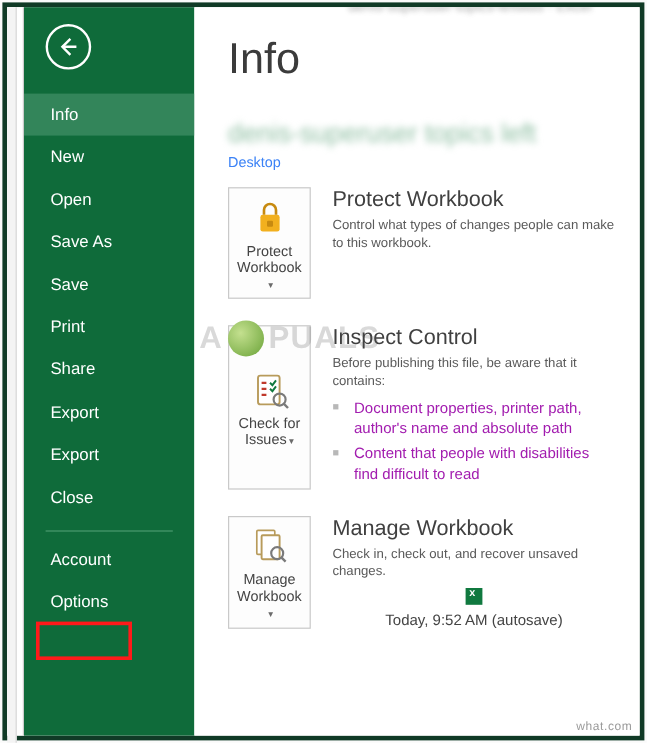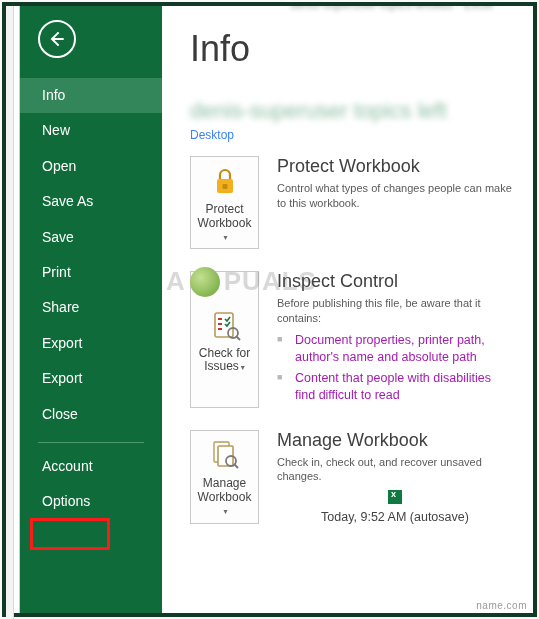--- a/index.html
+++ b/index.html
@@ -325,14 +325,14 @@
     </div>
 
   </div>
 
   <div class="watermark">
     <span>A</span>
     <span class="wm-head"></span>
     <span>PUALS</span>
   </div>
 
-  <div class="source-credit">name.com</div>
+  <div class="source-credit">what.com</div>
 </div>
 
 </body></html>

